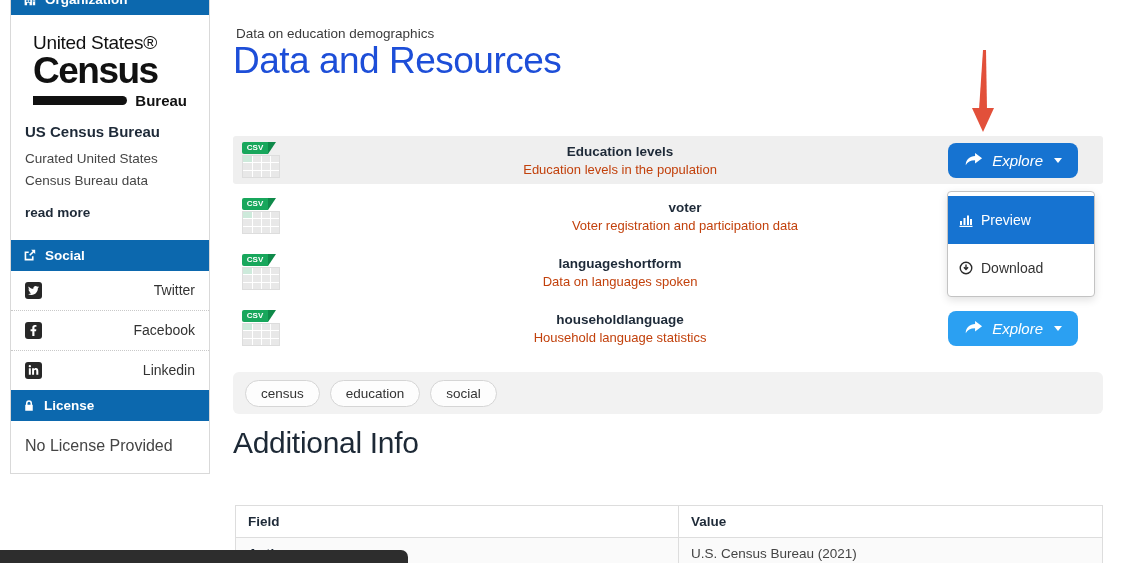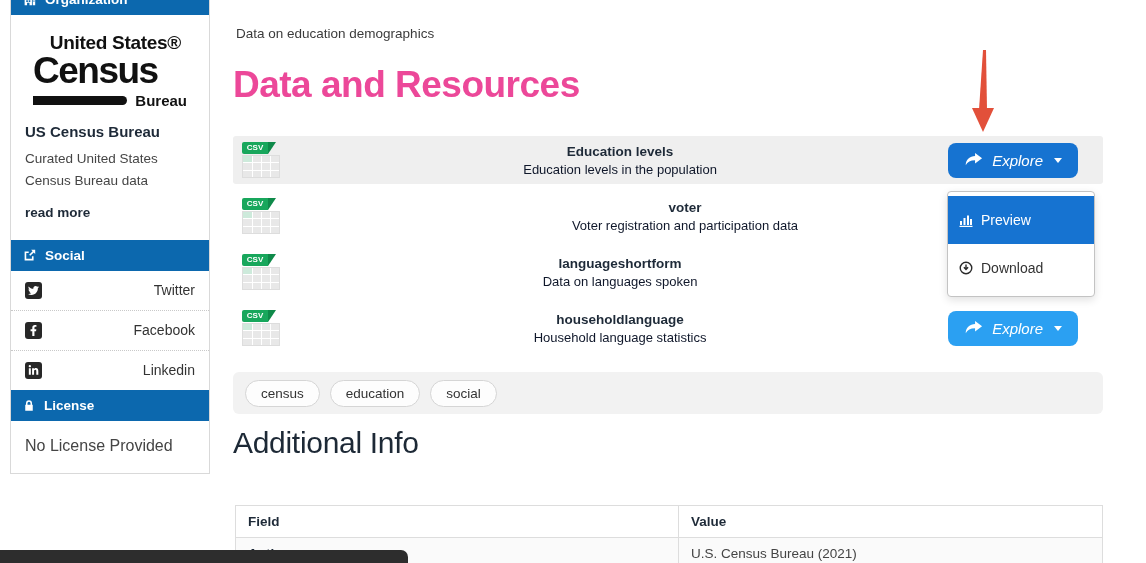--- a/index.html
+++ b/index.html
@@ -13,53 +13,53 @@
     background:#fff; border:1px solid #d9d9d9; border-top:none;
   }
   .side-header {
     background:#0c68ae; color:#fff; display:flex; align-items:center; gap:9px;
     padding:8px 12px; font-size:13.5px; font-weight:600;
   }
   .cut-window { height:18px; overflow:hidden; }
   .cut-window .side-header { margin-top:-16px; }
   .side-header svg { flex:0 0 auto; }
   .logo-block { padding:14px 22px 4px; color:#111; }
-  .logo-top { text-align:right; padding-right:6px; font-size:19px; font-weight:700; letter-spacing:-0.3px; }
+  .logo-top { text-align:left; padding-right:6px; font-size:19px; font-weight:400; letter-spacing:-0.3px; }
   .logo-census { font-size:37px; font-weight:800; letter-spacing:-1.5px; line-height:1; margin-top:-2px; }
   .logo-bottom { display:flex; align-items:center; gap:8px; margin-top:3px; }
   .logo-bar { height:9px; background:#111; flex:1; border-radius:0 5px 5px 0; }
   .logo-bureau { font-size:15px; font-weight:800; }
   .org-name { padding:10px 14px 4px; font-size:15px; font-weight:700; color:#1e2a38; }
   .org-desc { padding:4px 14px 0; font-size:13.5px; color:#454545; line-height:1.65; }
   .read-more { padding:12px 14px 20px; font-size:13.5px; font-weight:700; color:#1e2a38; cursor:pointer; }
   .social-row {
     display:flex; justify-content:space-between; align-items:center;
     padding:11px 14px; font-size:14px; color:#333; cursor:pointer;
   }
   .social-row + .social-row { border-top:1px dotted #c9c9c9;gap:18px; }
   .social-badge {
     width:17px; height:17px; background:#272727; border-radius:3px;
     display:flex; align-items:center; justify-content:center;
   }
   .license-text { padding:16px 14px 18px; font-size:16px; color:#454545; }
   
   .breadcrumb { position:absolute; left:236px; top:26px; font-size:13.5px; color:#3b3b3b; }
   .h1 {
-    position:absolute; left:233px; top:64px; font-size:37px; font-weight:700;
-    color:#ec4899; letter-spacing:-0.5px;
+    position:absolute; left:233px; top:40px; font-size:37px; font-weight:400;
+    color:#1d4ed8; letter-spacing:-0.5px;
   }
   .resources { position:absolute; left:233px; top:136px; width:870px; }
   .res-row {
     display:flex; align-items:center; height:48px; margin-bottom:8px;
     padding:0 25px 0 9px; border-radius:3px;
   }
   .res-row.hl { background:#efefef; }
   .res-text { flex:1; margin-left:12px;text-align:center; }
   .res-name { font-size:13.5px; font-weight:700; color:#1e2a38; cursor:pointer; }
-  .res-desc { font-size:13px; color:#0f172a; margin-top:3px; }
+  .res-desc { font-size:13px; color:#c2410c; margin-top:3px; }
   
   .csv-icon { position:relative; width:38px; height:36px; flex:0 0 auto; }
   .csv-ribbon {
     position:absolute; left:0; top:0; width:26px; height:12px; background:#18a75c;
     border-radius:2px 0 0 2px; color:#fff; font-size:8px; font-weight:700;
     line-height:12px; text-align:center; z-index:2;
   }
   .csv-fold {
     position:absolute; left:26px; top:0; width:0; height:0;
     border-top:12px solid #0f8a4a; border-right:8px solid transparent;

